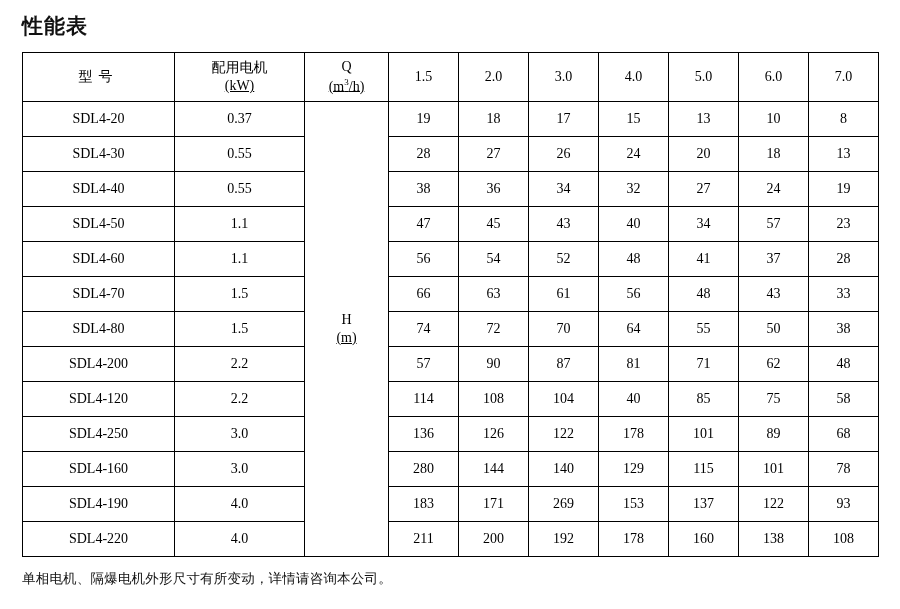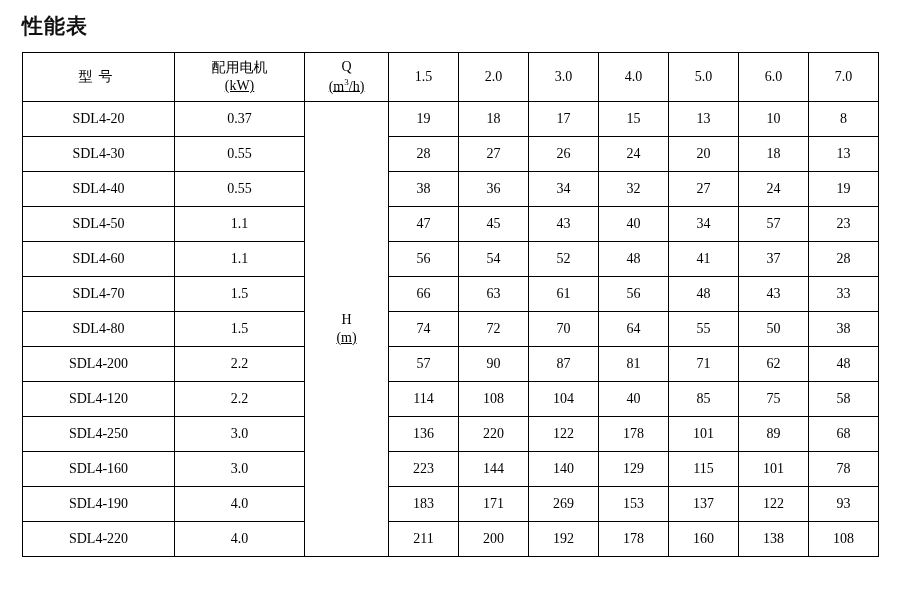--- a/index.html
+++ b/index.html
@@ -215,31 +215,31 @@
         <td>104</td>
         <td>40</td>
         <td>85</td>
         <td>75</td>
         <td>58</td>
       </tr>
       <tr>
         <td>SDL4-250</td>
         <td>3.0</td>
         <td>136</td>
-        <td>220</td>
+        <td>126</td>
         <td>122</td>
         <td>178</td>
         <td>101</td>
         <td>89</td>
         <td>68</td>
       </tr>
       <tr>
         <td>SDL4-160</td>
         <td>3.0</td>
-        <td>223</td>
+        <td>280</td>
         <td>144</td>
         <td>140</td>
         <td>129</td>
         <td>115</td>
         <td>101</td>
         <td>78</td>
       </tr>
       <tr>
         <td>SDL4-190</td>
         <td>4.0</td>
@@ -258,14 +258,15 @@
         <td>200</td>
         <td>192</td>
         <td>178</td>
         <td>160</td>
         <td>138</td>
         <td>108</td>
       </tr>
     </tbody>
   </table>
 
+  <div class="footnote">单相电机、隔爆电机外形尺寸有所变动，详情请咨询本公司。</div>
 
 </div>
 
 </body></html>

